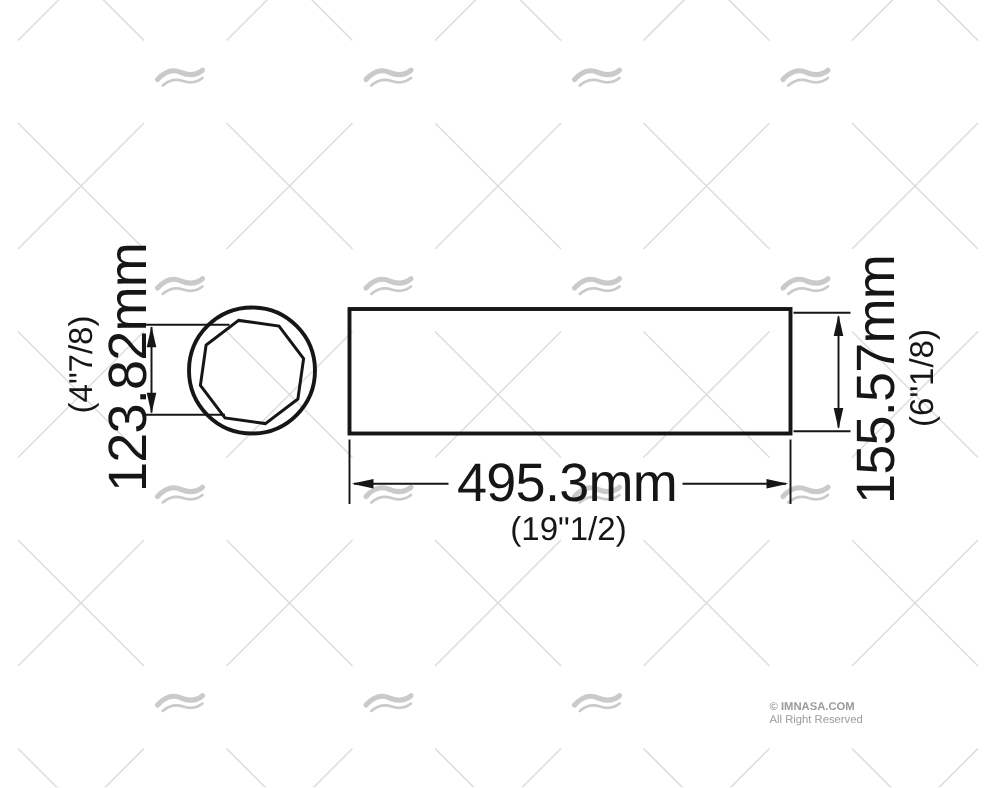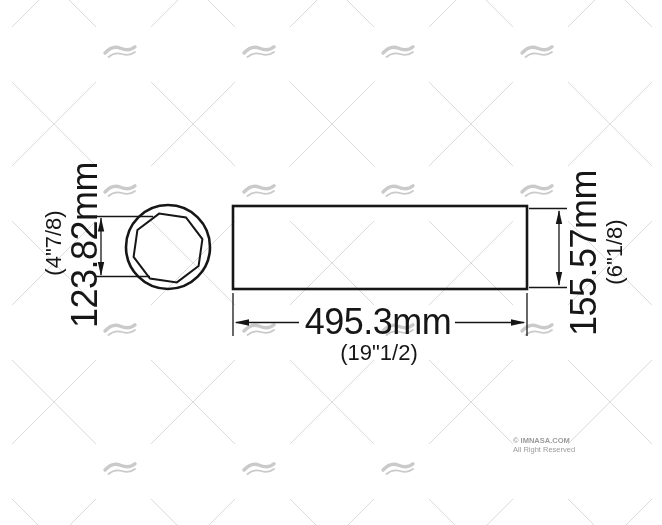--- a/index.html
+++ b/index.html
@@ -19,21 +19,21 @@
   
   #drawing-layer{z-index:2;}
   .ink-thick{stroke:var(--ink,#161616);stroke-width:2.6;fill:none;}
   .ink-mid{stroke:var(--ink,#161616);stroke-width:2;fill:none;}
   .ink-thin{stroke:var(--ink,#161616);stroke-width:1.3;fill:none;}
   .ink-fill{fill:var(--ink,#161616);stroke:none;}
   .dim-label{fill:var(--ink,#161616);font-family:"Liberation Sans",sans-serif;font-size:36px;letter-spacing:-0.5px;}
   .dim-sublabel{fill:var(--ink,#161616);font-family:"Liberation Sans",sans-serif;font-size:22px;}
   
   .copyright{
-    position:absolute;left:513px;top:436px;z-index:3;
+    position:absolute;left:513px;top:466px;z-index:3;
     color:var(--muted,#9b9b9b);
     font-size:7.5px;line-height:9px;white-space:nowrap;
   }
   .copyright .line1{font-weight:bold;}
 </style>
 </head>
 <body>
 
 <div id="stage" style="--paper: #ffffff; --ink: #161616; --wm-wave: #cacaca; --wm-cross: #dcdcdc; --muted: #9b9b9b;">
 

